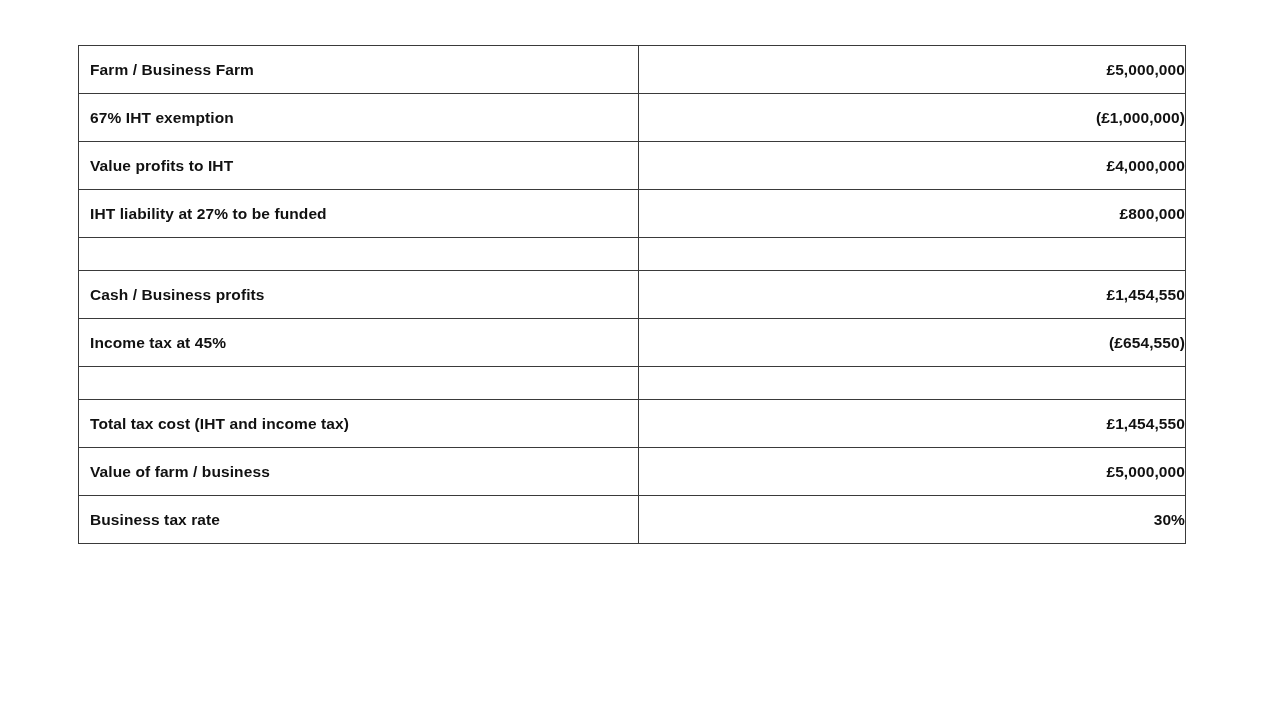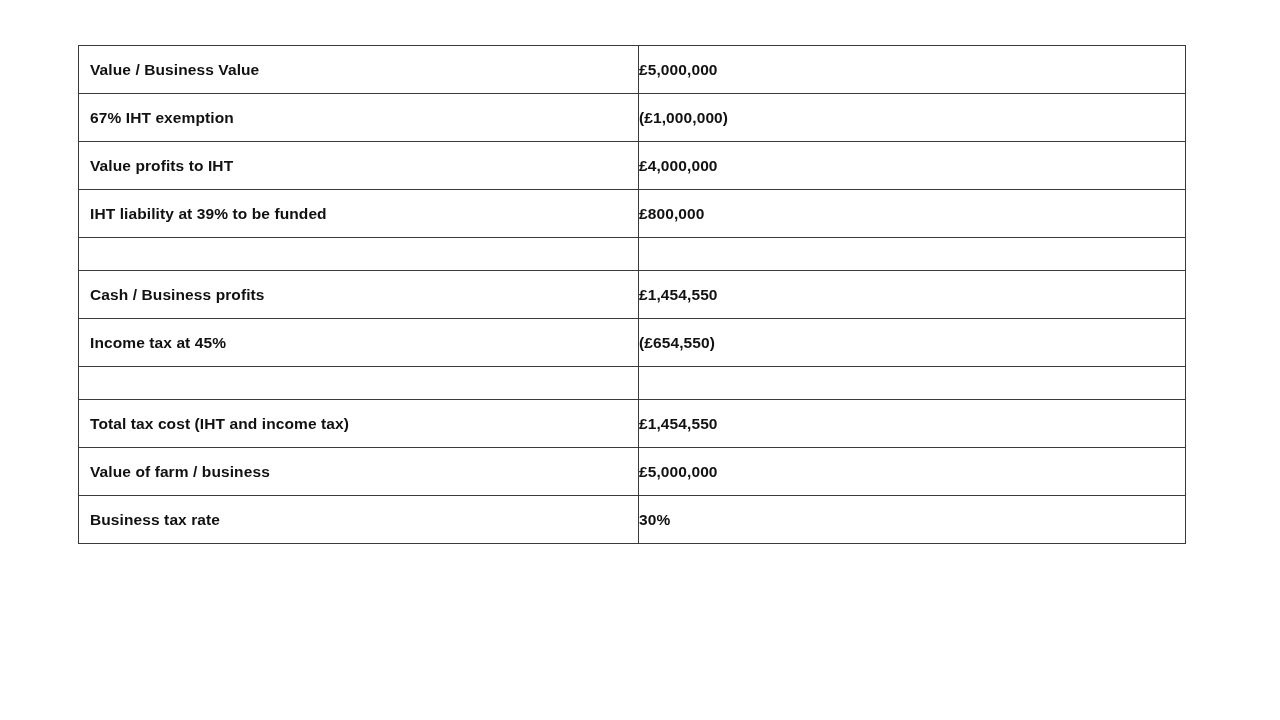--- a/index.html
+++ b/index.html
@@ -36,47 +36,47 @@
     letter-spacing: 0.1px;
     background: #ffffff;
   }
   .empty-row td { height: 33px; }
   .cell-label {
     text-align: left;
     padding-left: 11px;
     padding-right: 8px;
   }
   .cell-value {
-    text-align: left;
+    text-align: right;
   }
 </style>
 </head>
 <body>
 
 <div class="canvas">
   <table class="iht-table">
     <colgroup>
       <col class="col-label">
       <col class="col-value">
     </colgroup>
     <tbody>
         <tr>
-          <td class="cell-label">Value / Business Value</td>
+          <td class="cell-label">Farm / Business Farm</td>
           <td class="cell-value">£5,000,000</td>
         </tr>
         <tr>
           <td class="cell-label">67% IHT exemption</td>
           <td class="cell-value">(£1,000,000)</td>
         </tr>
         <tr>
           <td class="cell-label">Value profits to IHT</td>
           <td class="cell-value">£4,000,000</td>
         </tr>
         <tr>
-          <td class="cell-label">IHT liability at 39% to be funded</td>
+          <td class="cell-label">IHT liability at 27% to be funded</td>
           <td class="cell-value">£800,000</td>
         </tr>
         <tr class="empty-row">
           <td class="cell-label"></td>
           <td class="cell-value"></td>
         </tr>
         <tr>
           <td class="cell-label">Cash / Business profits</td>
           <td class="cell-value">£1,454,550</td>
         </tr>

